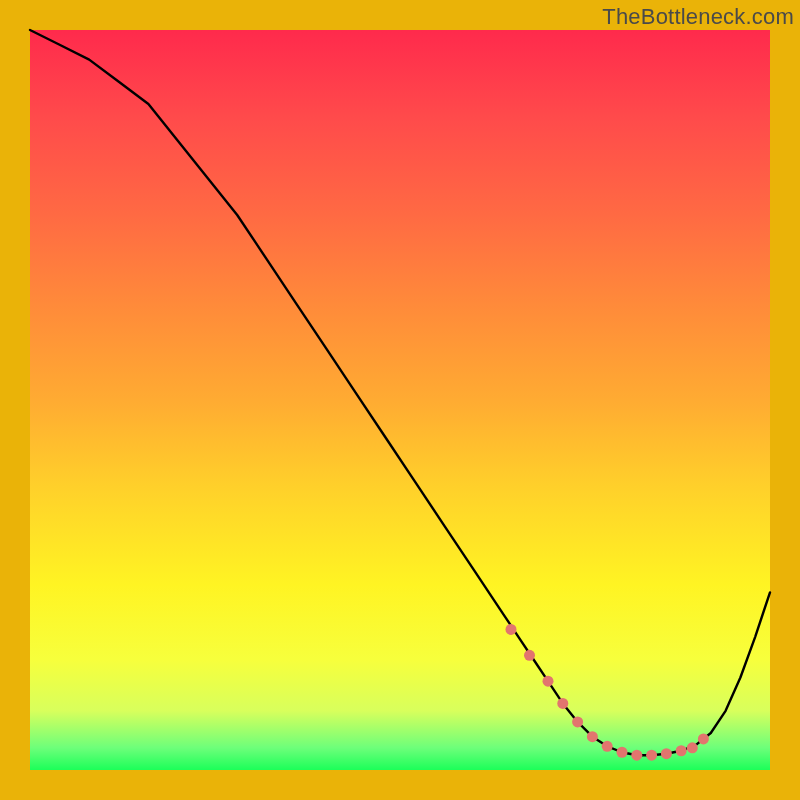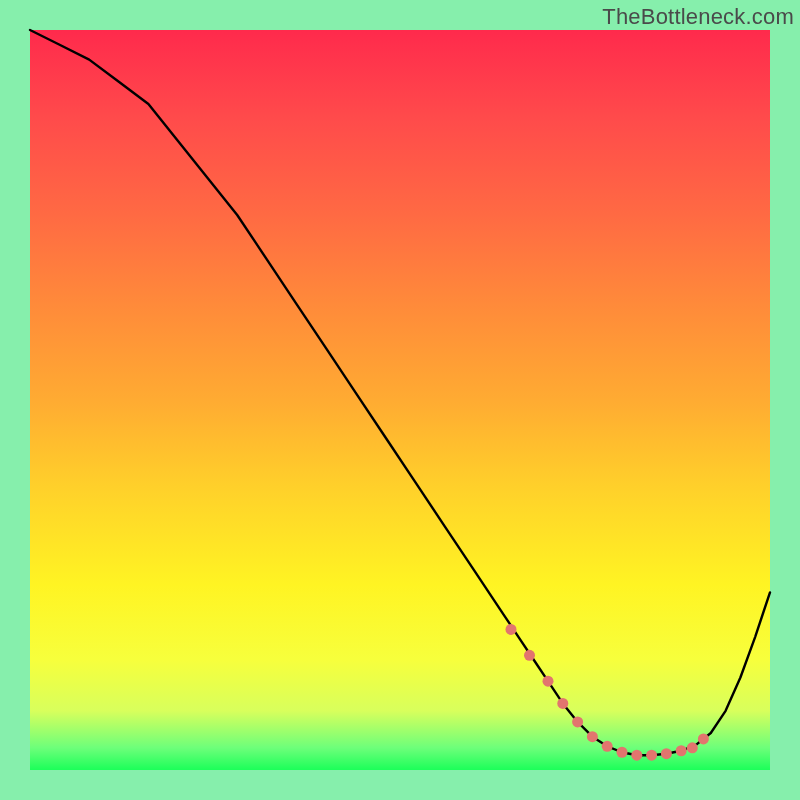--- a/index.html
+++ b/index.html
@@ -8,21 +8,21 @@
     width: 800px;
     height: 800px;
     overflow: hidden;
     background: #000;
     font-family: Arial, Helvetica, sans-serif;
   }
   .frame {
     position: relative;
     width: 800px;
     height: 800px;
-    background: #86efac;
+    background: #eab308;
     text-align: center;
   }
   .plot-area {
     position: absolute;
     left: 30px;
     top: 30px;
     width: 740px;
     height: 740px;
     background: linear-gradient(to bottom,
       #ff2a4c 0%,

